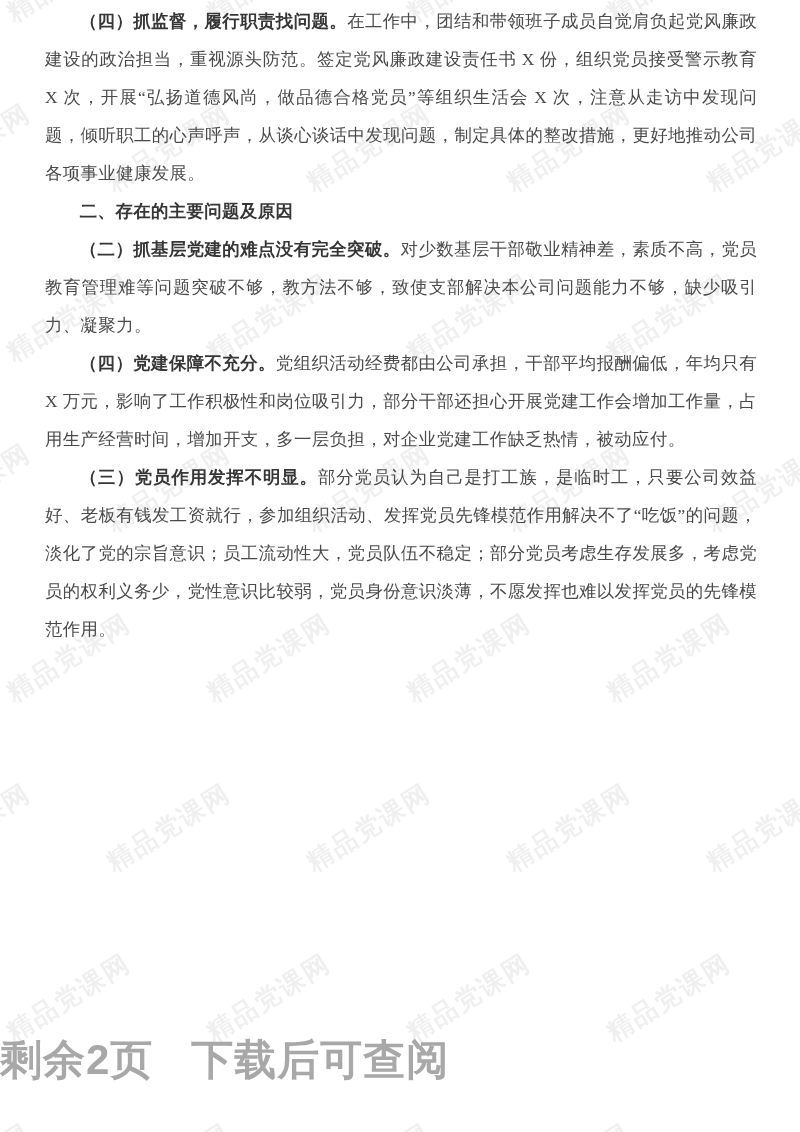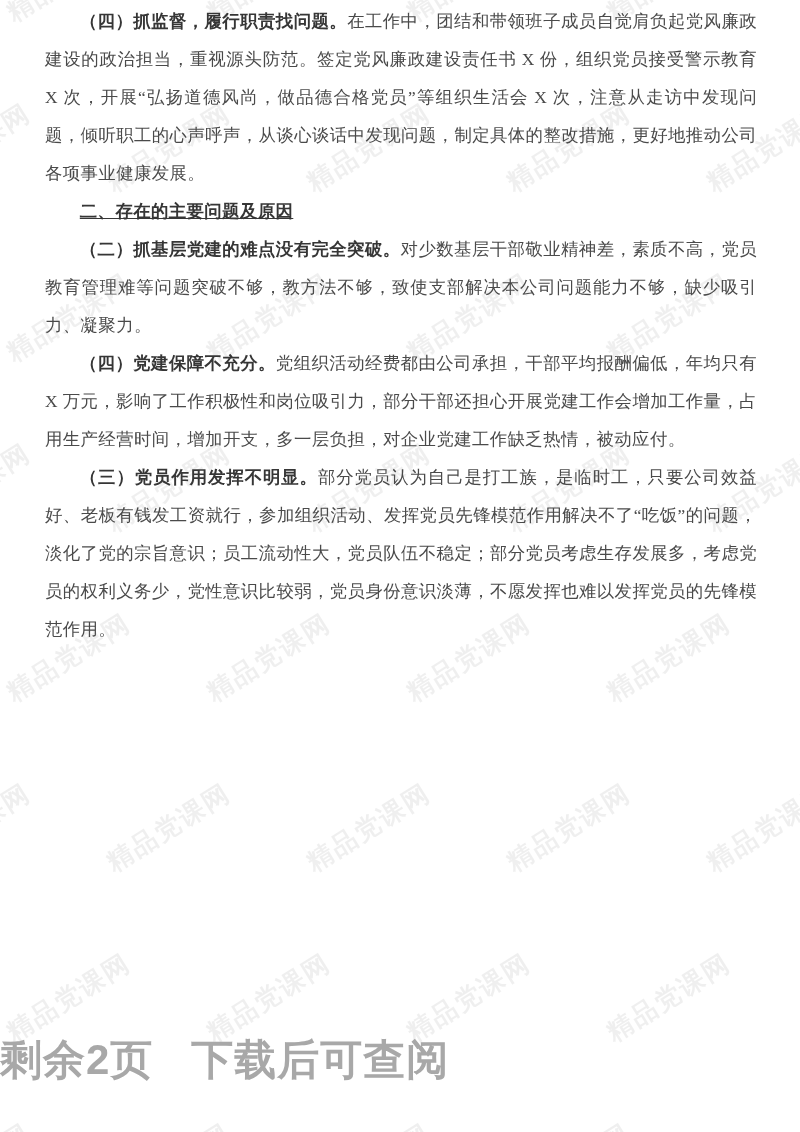--- a/index.html
+++ b/index.html
@@ -60,21 +60,20 @@
   }
   .para .lead {
     font-weight: 700;
     color: #363636;
   }
   .para.heading {
     font-weight: 700;
     color: #363636;
     text-align: left;
     text-indent: 2em;
-    text-decoration: underline;
   }
 
   
   .para.first { margin-top: 2px; }
 
   
   #bottom-banner {
     position: absolute;
     left: 0;
     top: 1032px;

